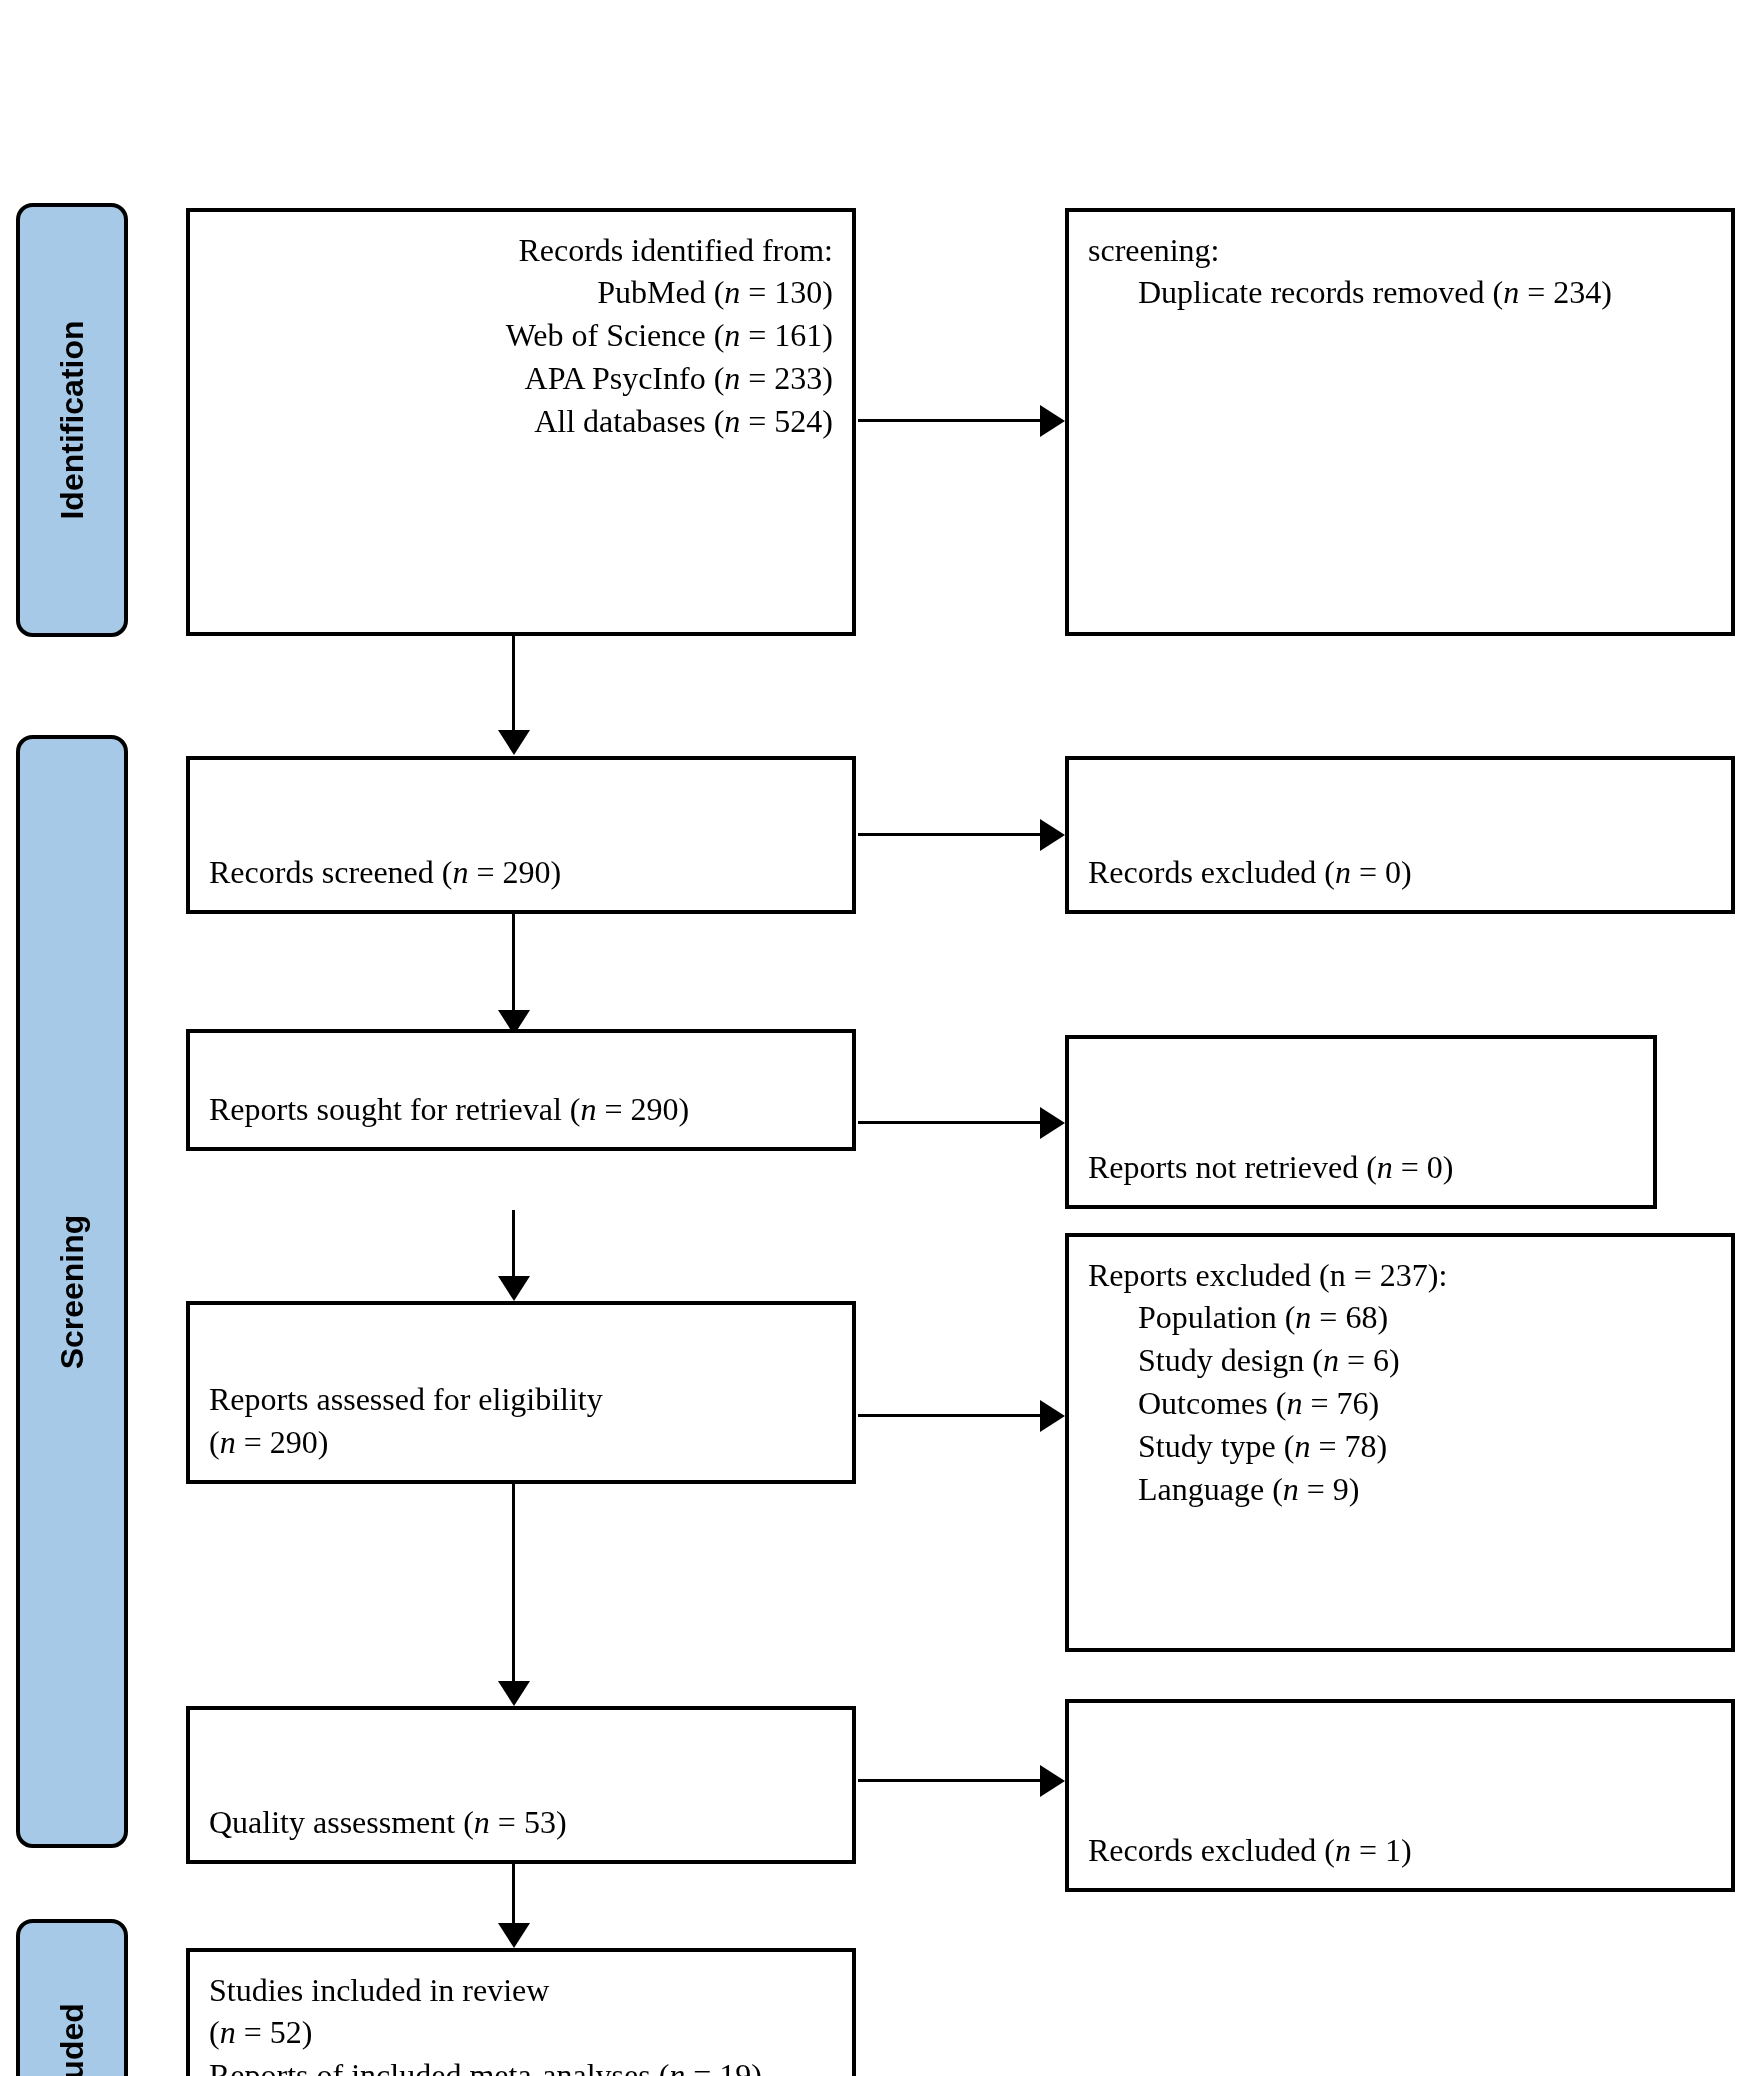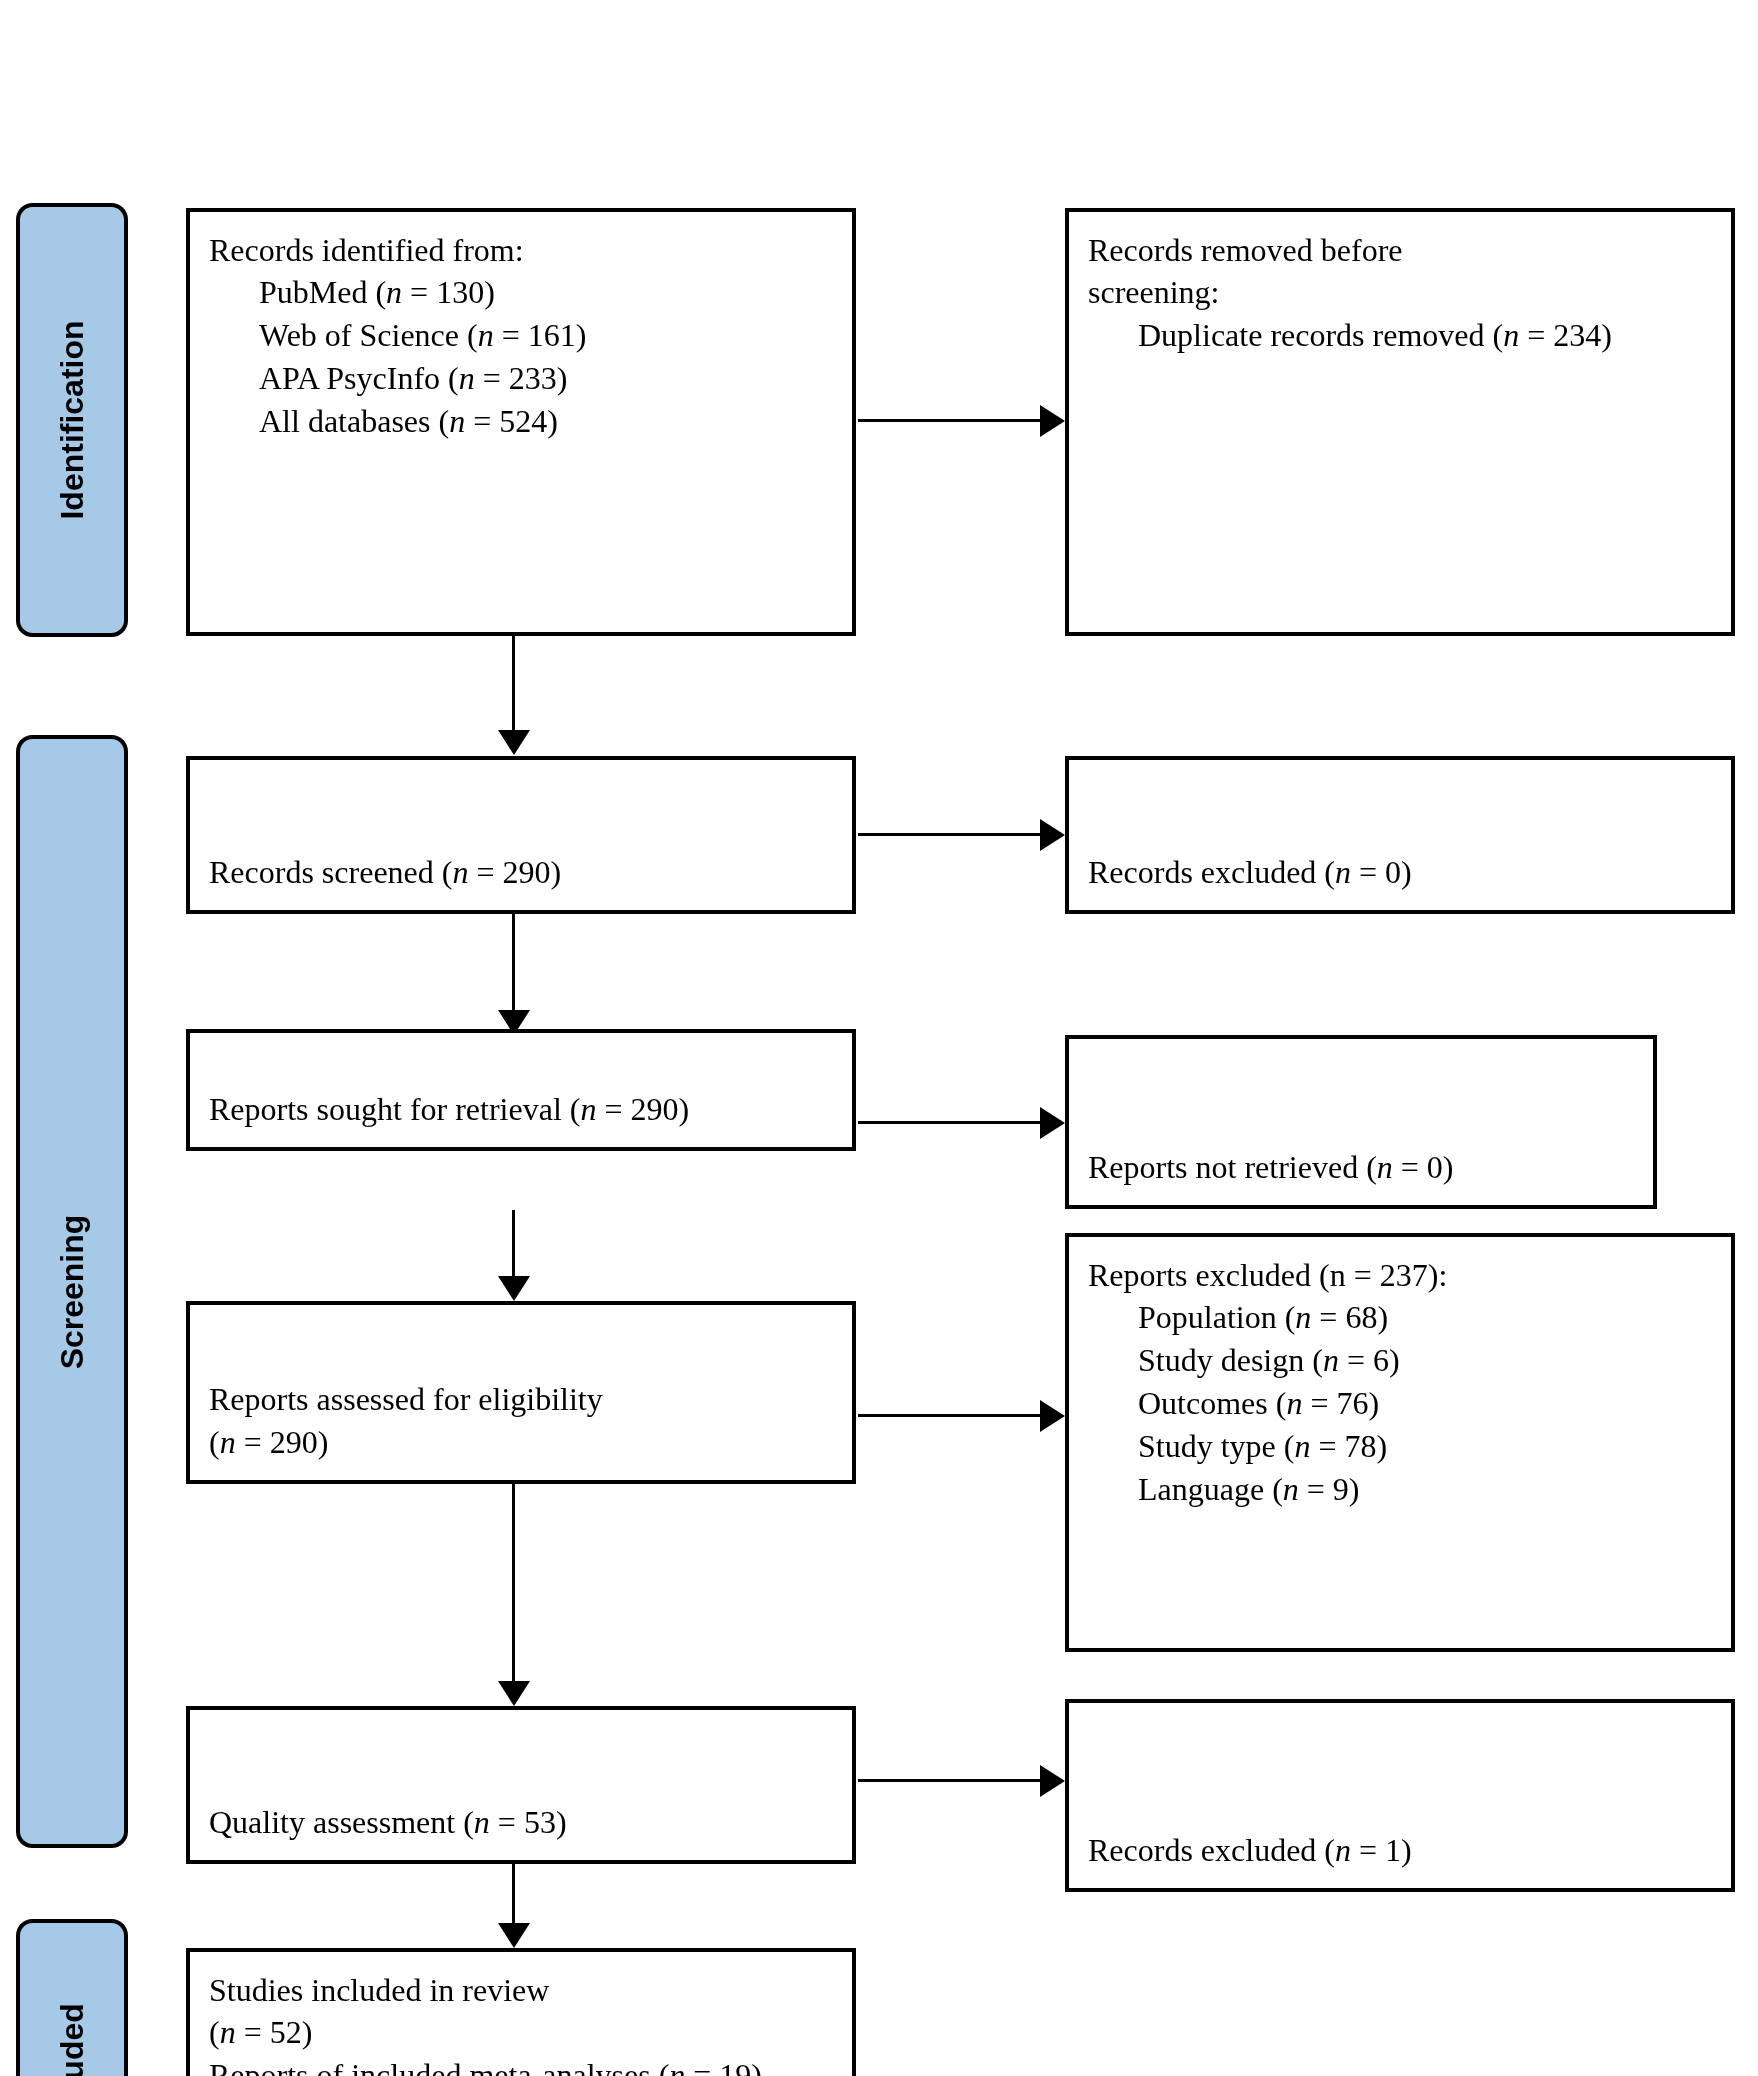--- a/index.html
+++ b/index.html
@@ -83,21 +83,21 @@
     flex-direction: column;
     justify-content: flex-end;
   }
   .flowbox.align-top { justify-content: flex-start; }
   .flowbox p { margin: 0; }
   .flowbox .indent { padding-left: 50px; text-indent: 0; }
   .flowbox .hang { padding-left: 50px; text-indent: 0px; }
   em.v { font-style: italic; }
 
   
-  #box-identified   { left: 186px; top: 208px;  width: 670px; height: 428px; }
+  #box-identified   { left: 186px; top: 208px;  width: 670px; height: 428px; text-align: right; }
   #box-screened     { left: 186px; top: 756px; width: 670px; height: 158px;  }
   #box-sought       { left: 186px; top: 1029px; width: 670px; height: 122px;  }
   #box-assessed     { left: 186px; top: 1301px; width: 670px; height: 183px;  }
   #box-quality      { left: 186px; top: 1706px; width: 670px; height: 158px;  }
   #box-included     { left: 186px; top: 1948px; width: 670px; height: 274px;  }
 
   
   #box-removed      { left: 1065px; top: 208px;  width: 670px; height: 428px; }
   #box-excl-records { left: 1065px; top: 756px; width: 670px; height: 158px;  }
   #box-not-retr     { left: 1065px; top: 1035px; width: 592px; height: 174px;  }
@@ -141,21 +141,20 @@
 
   <div class="flowbox align-top" id="box-identified">
     <p>Records identified from:</p>
     <p class="indent"><span>PubMed</span> (<em class="v">n</em> = <span>130</span>)</p>
     <p class="indent"><span>Web of Science</span> (<em class="v">n</em> = <span>161</span>)</p>
     <p class="indent"><span>APA PsycInfo</span> (<em class="v">n</em> = <span>233</span>)</p>
     <p class="indent"><span>All databases</span> (<em class="v">n</em> = <span>524</span>)</p>
   </div>
 
   <div class="flowbox align-top" id="box-removed">
-    <p>Records removed before</p>
     <p>screening:</p>
     <p class="hang"><span>Duplicate records removed</span> (<em class="v">n</em> = <span>234</span>)</p>
   </div>
 
   <div class="conn conn-h" style="left:858px; top:419px; width:183px;"></div>
   <div class="arrow-right" style="left:1040px; top:405px;"></div>
 
   <div class="conn conn-v" style="left:512px; top:636px; height:94px;"></div>
   <div class="arrow-down" style="left:498px; top:730px;"></div>
 

